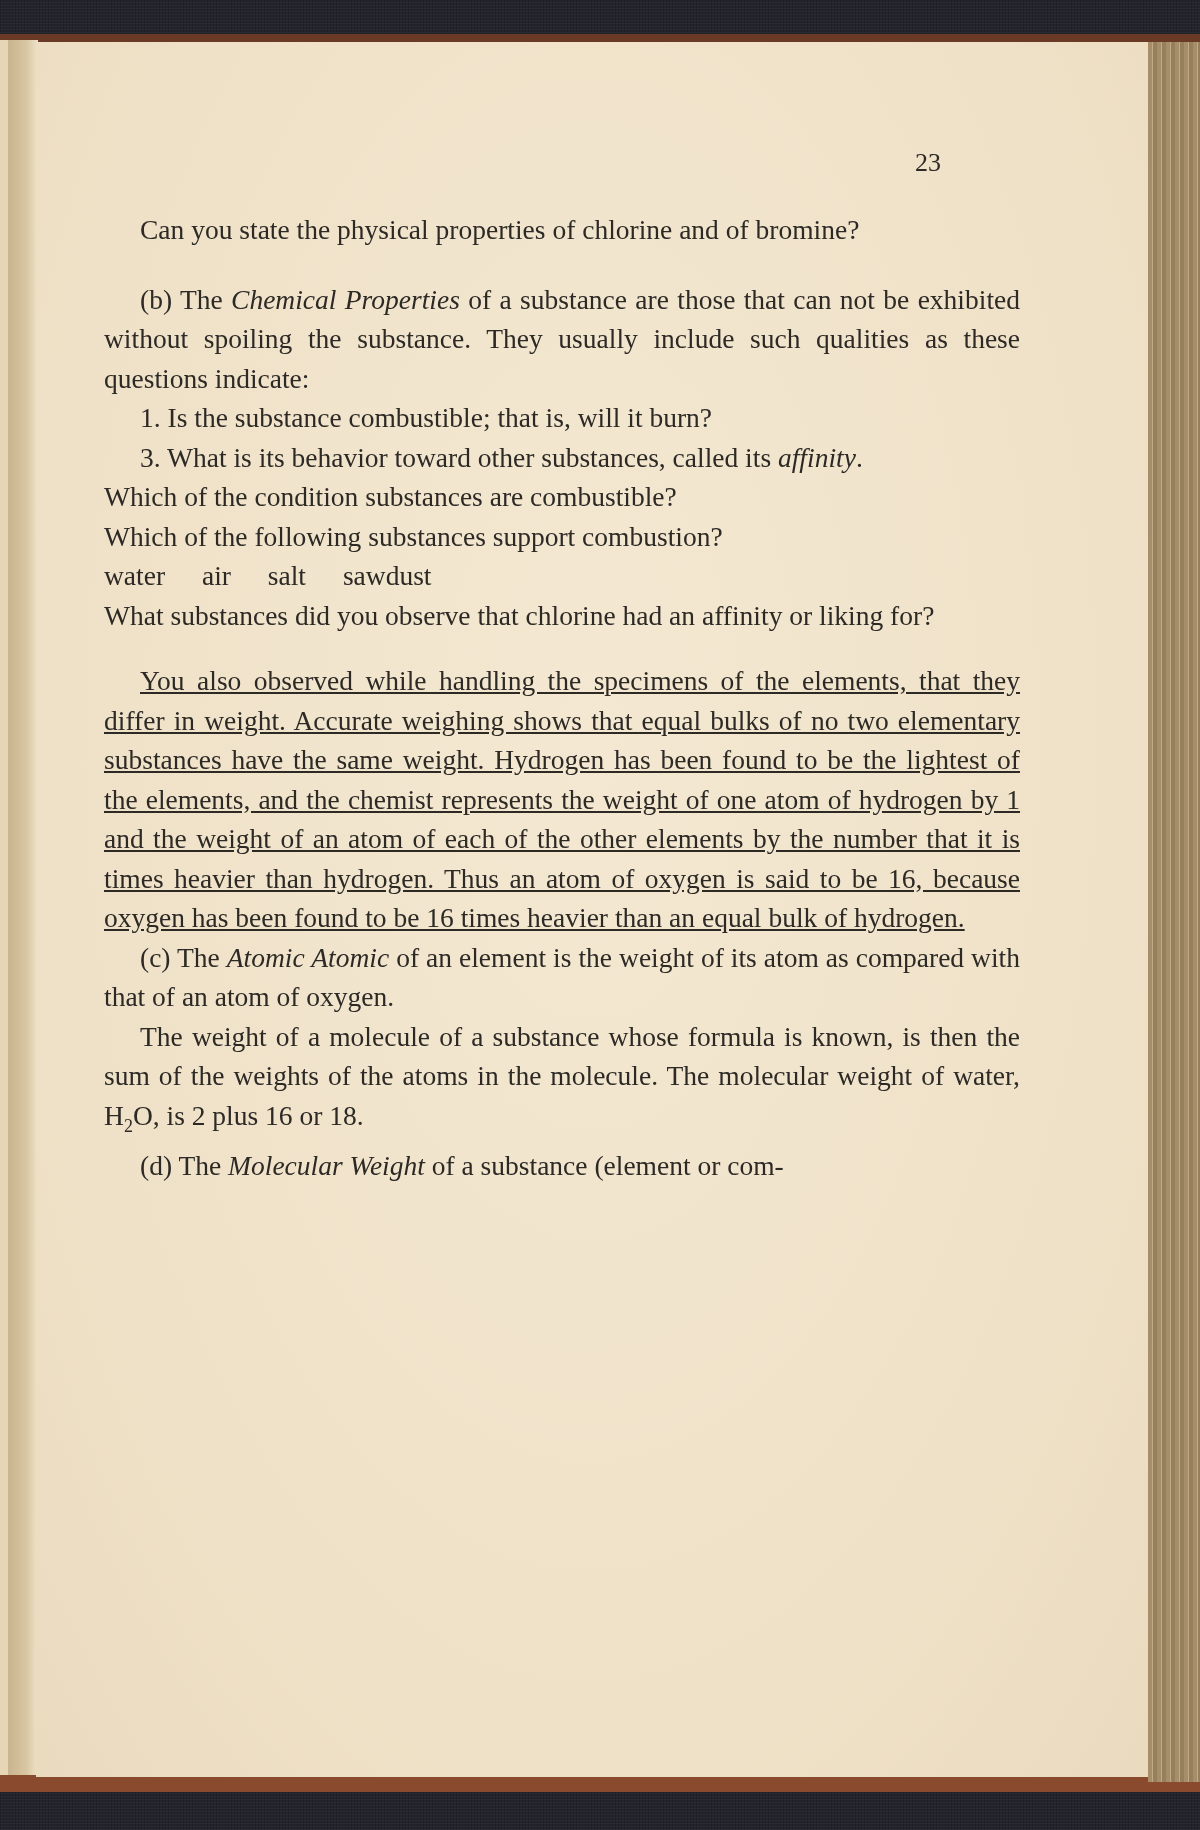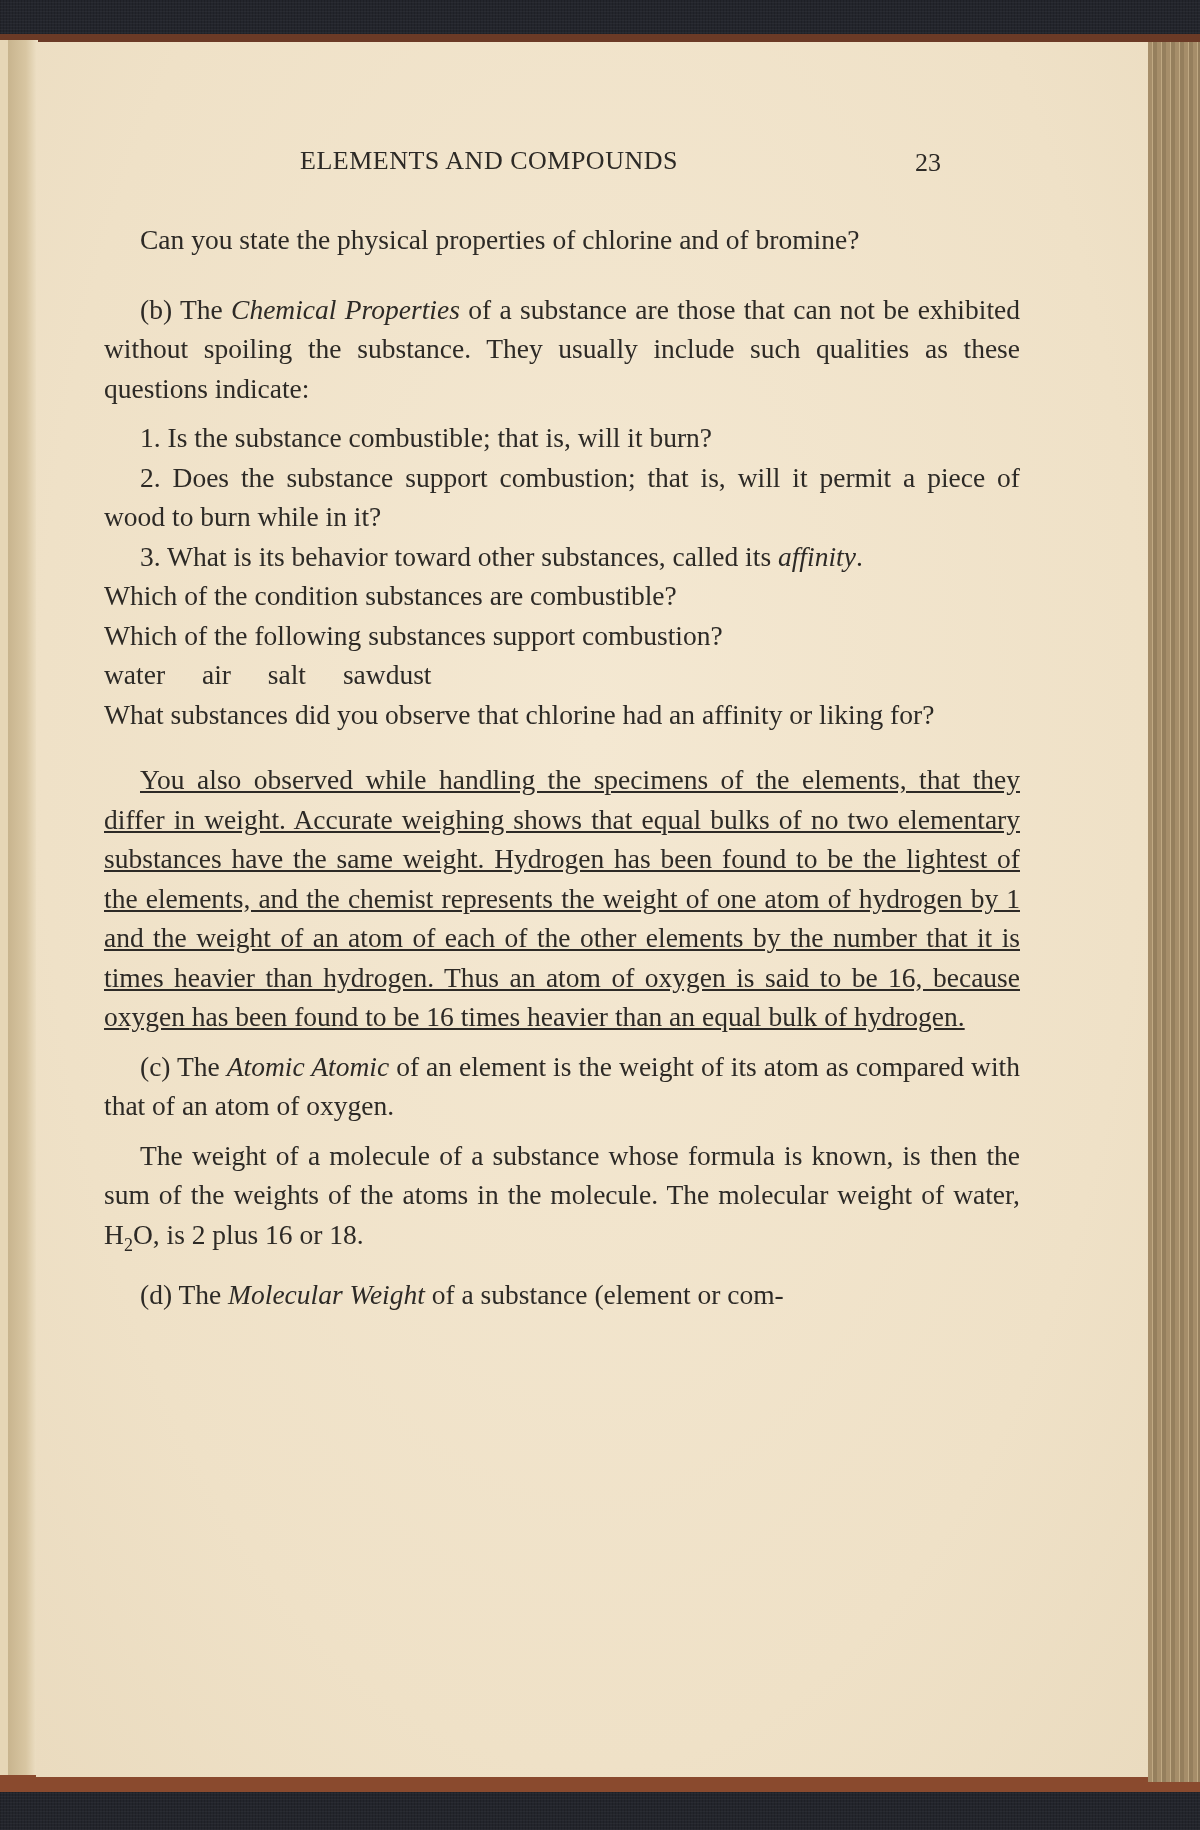--- a/index.html
+++ b/index.html
@@ -45,47 +45,45 @@
     .page-number {
       position: absolute; top: 106px; left: 879px;
       font-size: 26px;
     }
     .body {
       position: absolute; top: 168px; left: 68px; width: 916px;
       font-size: 27.5px; line-height: 39.5px;
     }
     .p { margin: 0; text-align: justify; text-align-last: left; }
     .indent { text-indent: 36px; }
-    .gap-s { margin-top: 10px; }
+    .gap-s { }
     .gap-m { margin-top: 30px; }
     .gap-l { margin-top: 26px; text-decoration: underline; }
     .center-row { text-align: center; word-spacing: 30px; padding-right: 120px; }
     em { }
   </style>
 </head>
 <body>
 
 <div class="cover-edge-top"></div>
 <div class="cover-edge-bottom"></div>
 <div class="page-stack"></div>
 <div class="gutter-prev"></div>
 <div class="gutter-shadow"></div>
 
 <div class="page">
-  <div class="running-head">ELEMENTS AND COMPOUNDS</div>
   <div class="page-number">23</div>
 
   <div class="body">
 
     <p class="p indent gap-s">Can you state the physical properties of chlorine and of bromine?</p>
 
     <p class="p indent gap-m"><span>(b) The </span><em>Chemical Properties</em><span> of a substance are those that can not be exhibited without spoiling the substance. They usually include such qualities as these questions indicate:</span></p>
 
     <p class="p indent gap-s"><span>1.</span> <span>Is the substance combustible; that is, will it burn?</span></p>
-    <p class="p indent"><span>2.</span> <span>Does the substance support combustion; that is, will it permit a piece of wood to burn while in it?</span></p>
     <p class="p indent"><span>3.</span> <span>What is its behavior toward other substances, called its </span><em>affinity</em><span>.</span></p>
 
     <p class="p">Which of the condition substances are combustible?</p>
     <p class="p">Which of the following substances support combustion?</p>
     <p class="p center-row">water air salt sawdust</p>
     <p class="p">What substances did you observe that chlorine had an affinity or liking for?</p>
 
     <p class="p indent gap-l">You also observed while handling the specimens of the elements, that they differ in weight. Accurate weighing shows that equal bulks of no two elementary substances have the same weight. Hydrogen has been found to be the lightest of the elements, and the chemist represents the weight of one atom of hydrogen by 1 and the weight of an atom of each of the other elements by the number that it is times heavier than hydrogen. Thus an atom of oxygen is said to be 16, because oxygen has been found to be 16 times heavier than an equal bulk of hydrogen.</p>
 
     <p class="p indent gap-s"><span>(c) The </span><em>Atomic Atomic</em><span> of an element is the weight of its atom as compared with that of an atom of oxygen.</span></p>

